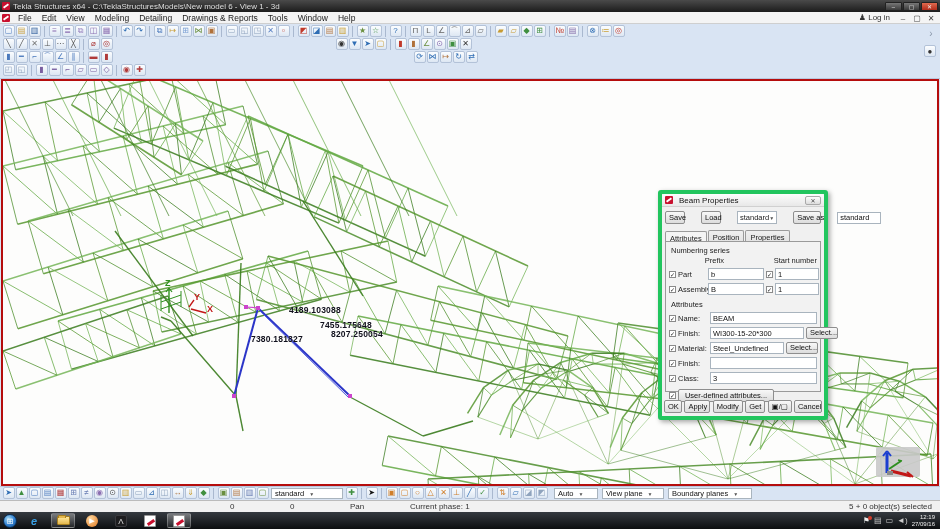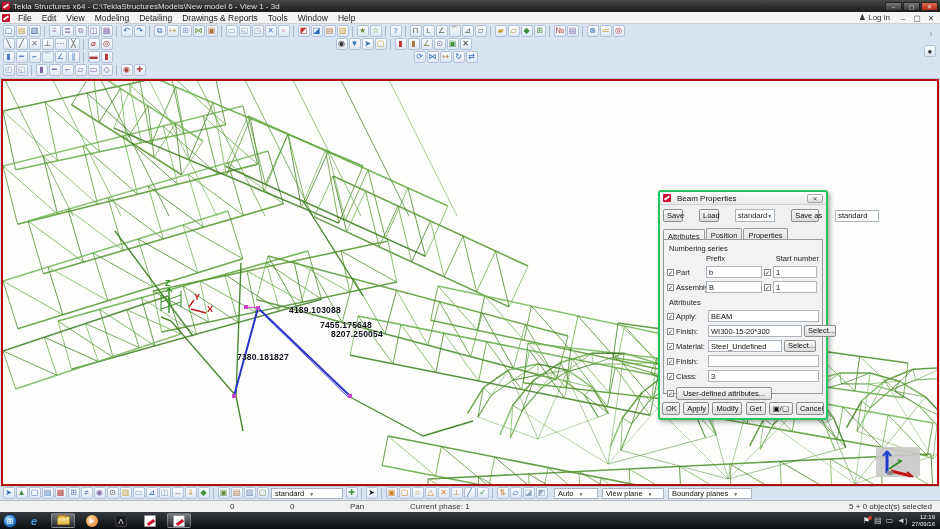--- a/index.html
+++ b/index.html
@@ -24,21 +24,21 @@
   .ticon{display:inline-block;width:12px;height:12px;font-size:8px;line-height:10px;text-align:center;background:linear-gradient(#fbfdff,#dde7f3);border:1px solid #b3c2d8;border-radius:2px;margin:0 .5px;overflow:hidden}
   .tsep{display:inline-block;width:1px;height:11px;background:#a9b8cf;margin:0 3px}
   #tb-right{position:absolute;right:2px;top:4px;width:14px;text-align:center}
   #tb-right .chev{color:#8b98ab;font-size:10px;display:block}
   #tb-right .ball{display:block;width:12px;height:12px;margin-top:6px;border-radius:2px;background:linear-gradient(#fbfdff,#dde7f3);border:1px solid #b3c2d8;color:#333;font-size:8px;line-height:11px}
   
   #viewport{position:absolute;left:1px;top:79px;width:938px;height:407px;border:2px solid #b50d0d;background:#fdfdfc;overflow:hidden}
   #wire{position:absolute;left:0;top:0}
   .mlabel{position:absolute;font-weight:bold;font-size:8.5px;color:#10101c;white-space:nowrap;letter-spacing:.2px;text-shadow:0 0 1px rgba(255,255,255,.8)}
   
-  #dlg{position:absolute;left:655px;top:109px;width:170px;height:230px;background:#f0f0f0;border:2px solid #22c55e;border-radius:3px;box-shadow:2px 2px 5px rgba(0,0,0,.35);font-size:7.5px}
+  #dlg{position:absolute;left:655px;top:109px;width:170px;height:230px;background:#f0f0f0;border:4px solid #22c55e;border-radius:3px;box-shadow:2px 2px 5px rgba(0,0,0,.35);font-size:7.5px}
   #dlg .dtitle{height:13px;display:flex;align-items:center;padding:0 3px;background:linear-gradient(#fdfdfd,#e8e8e8);border-bottom:1px solid #d0d0d0;border-radius:3px 3px 0 0;font-size:8px}
   #dlg .dtitle .txt{margin-left:3px;color:#111}
   #dlg .dclose{margin-left:auto;width:16px;height:9px;border:1px solid #a9a9a9;border-radius:2px;background:linear-gradient(#fefefe,#dcdcdc);font-size:6px;line-height:8px;text-align:center;color:#444}
   .drow{display:flex;align-items:center;gap:16px;padding:0 3px;margin-top:4px}
   .dbtn{height:13px;padding:0 3px;background:linear-gradient(#f8f8f8,#dcdcdc);border:1px solid #8e8e8e;border-radius:2px;font-size:7.5px;line-height:11px;text-align:center;color:#111;white-space:nowrap}
   .dsel{height:13px;background:#fff;border:1px solid #a9b4be;display:flex;align-items:center;padding:0 2px;position:relative}
   .dsel .car{margin-left:auto;font-size:5px;color:#555}
   .dinput{height:12px;background:#fff;border:1px solid #a9b4be;font-size:7.5px;padding:0 2px;font-family:"Liberation Sans",sans-serif;color:#111;width:100%}
   #dtabs{display:flex;margin:6px 3px 0 3px}
   .dtab{padding:2px 4px;border:1px solid #9a9a9a;border-bottom:none;background:linear-gradient(#efefef,#dfdfdf);border-radius:2px 2px 0 0;margin-right:1px;color:#222}
@@ -639,21 +639,21 @@
       <line x1="888" y1="390" x2="908" y2="395" stroke="#c21717" stroke-width="3" opacity="1"></line>
       <line x1="904" y1="391" x2="910" y2="396" stroke="#c21717" stroke-width="2" opacity="1"></line>
       <line x1="886" y1="388" x2="898" y2="380" stroke="#2f8f1f" stroke-width="2" opacity="1"></line>
       <line x1="895" y1="379" x2="899" y2="380" stroke="#2f8f1f" stroke-width="1.5" opacity="1"></line>
       <line x1="884" y1="392" x2="890" y2="392" stroke="#8a8a8a" stroke-width="4" opacity="1"></line>
     </svg>
   <div id="mlabels">
       <div class="mlabel" style="left: 286px; top: 224px;">4189.103088</div>
       <div class="mlabel" style="left: 317px; top: 239px;">7455.175648</div>
       <div class="mlabel" style="left: 328px; top: 248px;">8207.250054</div>
-      <div class="mlabel" style="left: 234px; top: 253px; margin-top: 18px;">7380.181827</div>
+      <div class="mlabel" style="left: 248px; top: 253px;">7380.181827</div>
     </div>
 
   <div id="dlg">
     <div class="dtitle">
       <span class="tk-ico"></span>
       <span class="txt">Beam Properties</span>
       <span class="dclose">✕</span>
     </div>
     <div class="drow">
       <span class="dbtn" style="width:20px">Save</span>
@@ -688,21 +688,21 @@
       <div class="frow">
         <span class="cb">✓</span>
         <span class="flbl" style="width:28px">Assembly</span>
         <input class="dinput" style="width: 56px;" value="B">
         <span class="cb">✓</span>
         <input class="dinput" style="width: 44px;" value="1">
       </div>
       <div class="grouplbl" style="margin-top:5px">Attributes</div>
       <div class="frow">
         <span class="cb">✓</span>
-        <span class="flbl" style="width:30px">Apply:</span>
+        <span class="flbl" style="width:30px">Name:</span>
         <input class="dinput" value="BEAM" style="">
       </div>
       <div class="frow">
         <span class="cb">✓</span>
         <span class="flbl" style="width:30px">Finish:</span>
         <input class="dinput" style="width: 94px;" value="WI300-15-20*300">
         <span class="dbtn" style="width:32px;height:12px;line-height:10px">Select...</span>
       </div>
       <div class="frow">
         <span class="cb">✓</span>

